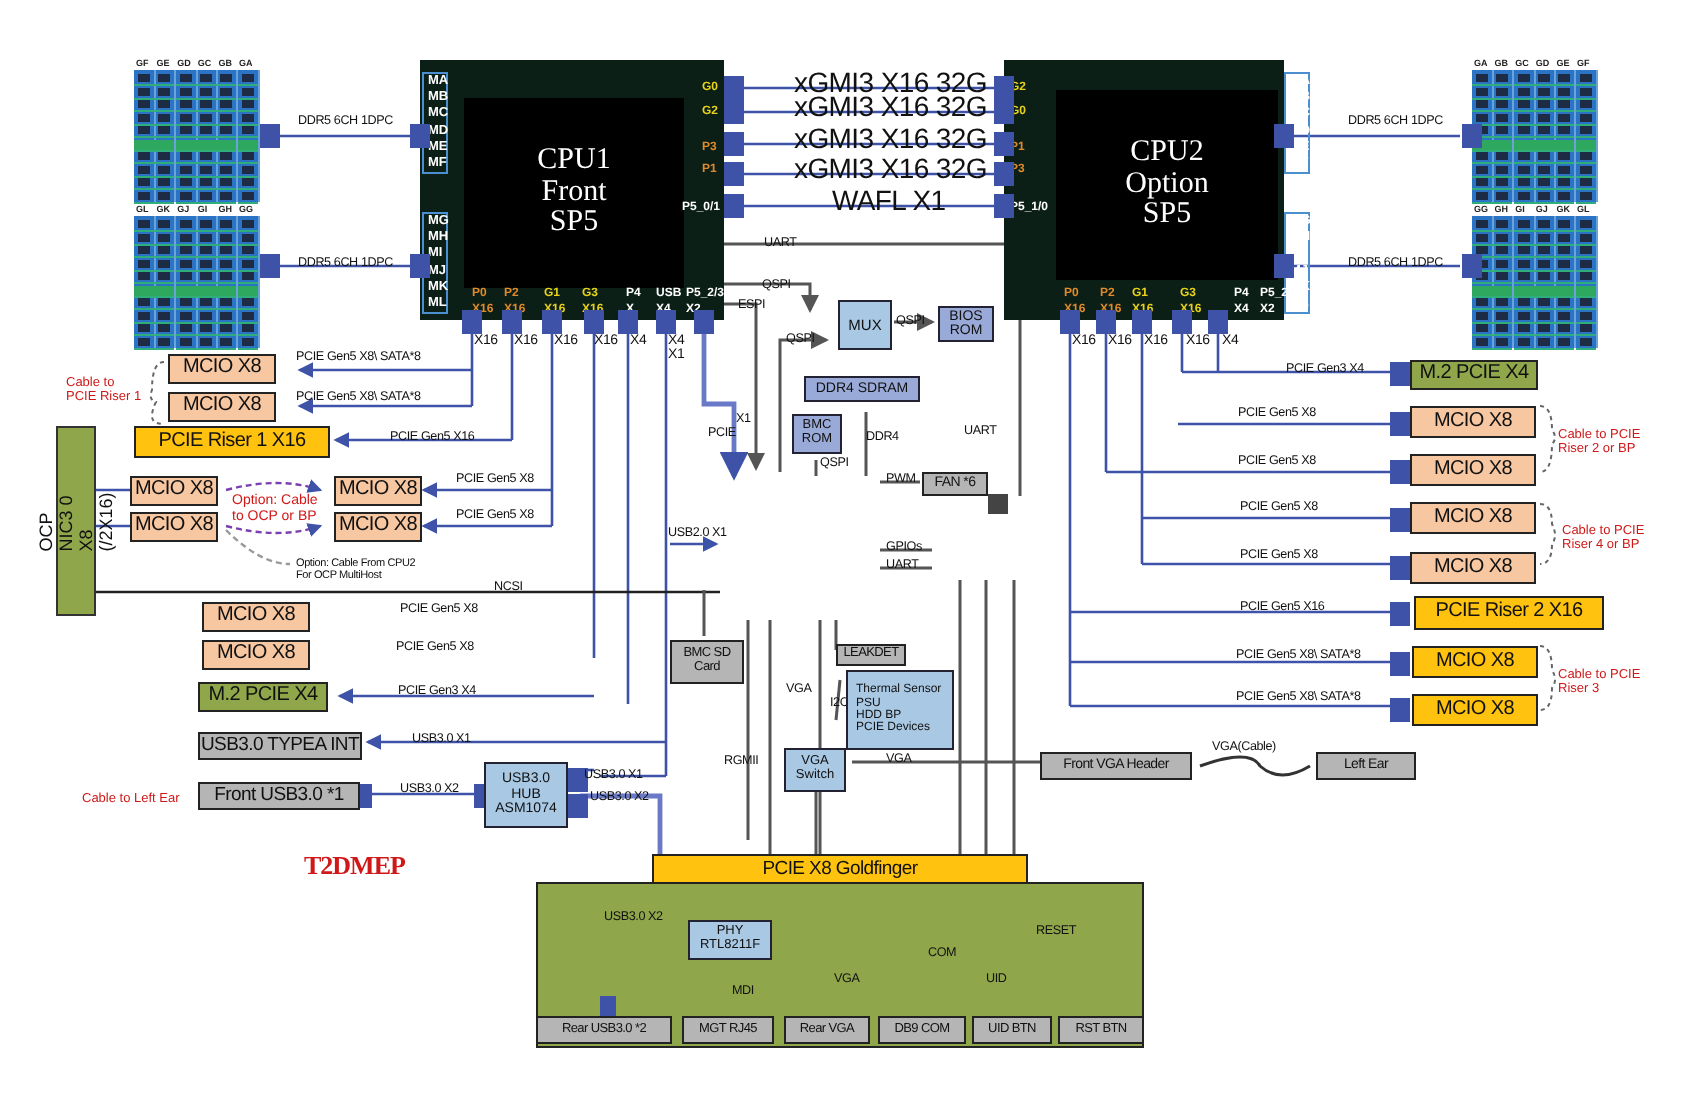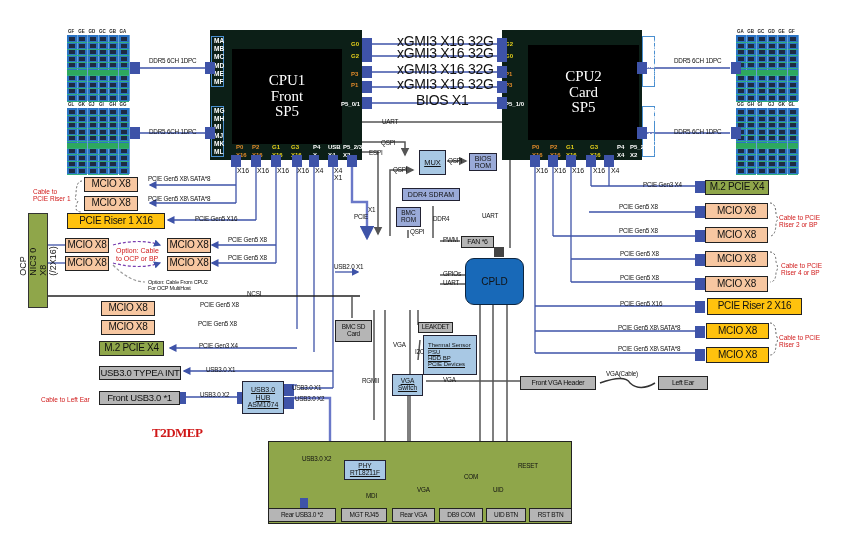--- a/index.html
+++ b/index.html
@@ -3,21 +3,21 @@
 <meta charset="utf-8">
 <style>
   html,body{margin:0;padding:0;background:#ffffff;}
   body{width:850px;height:550px;position:relative;overflow:hidden;font-family:"Liberation Sans",sans-serif;}
   #diagram{position:absolute;left:0;top:0;width:850px;height:550px;}
   .box{position:absolute;display:flex;align-items:center;justify-content:center;text-align:center;box-sizing:border-box;border:1.5px solid #222;font-family:"Liberation Sans",sans-serif;color:#111;line-height:1.05;}
   .mcio{background:#f7c7a1;font-size:10px;letter-spacing:-0.3px;}
   .yellow{background:#ffc20e;font-size:10px;letter-spacing:-0.3px;}
   .green{background:#8fa64a;font-size:10px;letter-spacing:-0.3px;}
   .grey{background:#b5b5b5;font-size:8.5px;letter-spacing:-0.3px;}
-  .ltblue{background:#a8c8e4;font-size:7.5px;border-color:#223;text-decoration:underline;}
+  .ltblue{background:#a8c8e4;font-size:7.5px;border-color:#223;}
   .lav{background:#9aaad8;font-size:7px;border-color:#223;}
   .lbl{position:absolute;font-size:6.3px;color:#111;white-space:nowrap;letter-spacing:-0.2px;font-family:"Liberation Sans",sans-serif;}
   .lbl-lg{position:absolute;font-size:14px;color:#111;white-space:nowrap;letter-spacing:-0.3px;}
   .red{position:absolute;color:#d01818;font-size:6.5px;line-height:1.15;white-space:nowrap;}
   .cpu{position:absolute;background:#0c1f17;}
   .cpu-core{position:absolute;background:#000;color:#fff;display:flex;align-items:center;justify-content:center;text-align:center;font-family:"Liberation Serif",serif;font-size:15px;line-height:1.05;white-space:pre-line;}
   .pin{position:absolute;font-size:6px;font-weight:bold;white-space:nowrap;line-height:1;}
   .pin.y{color:#e8d21c;} .pin.o{color:#e08a2a;} .pin.w{color:#ffffff;}
   .memgrp{position:absolute;border:1px solid #4a8fd0;box-sizing:border-box;}
   .memgrp span{display:block;color:#fff;font-size:6.5px;font-weight:bold;line-height:8.2px;padding-left:2px;}
@@ -732,21 +732,21 @@
       <span>MG</span>
       <span>MH</span>
       <span>MI</span>
       <span>MJ</span>
       <span>MK</span>
       <span>ML</span>
     </div>
 
   <div class="cpu" style="left:502px;top:30px;width:140px;height:130px;">
     <div class="cpu-core" style="left: 26px; top: 15px; width: 111px; height: 95px; white-space: pre-line;">CPU2
-Card
+Option
 SP5</div>
   </div>
   <div class="memgrp" style="left:642px;top:36px;width:13px;height:51px;" id="c2mt">
       <span>MA</span>
       <span>MB</span>
       <span>MC</span>
       <span>MD</span>
       <span>ME</span>
       <span>MF</span>
     </div>
@@ -844,21 +844,21 @@
       <div class="conn" style="left: 176px; top: 392px;"></div>
       <div class="conn" style="left: 237px; top: 392px;"></div>
       <div class="conn" style="left: 284px; top: 384px;"></div>
       <div class="conn" style="left: 284px; top: 397px;"></div>
     </div>
 
   <span class="lbl-lg" style="left: 397px; top: 33px; white-space: pre-line;">xGMI3 X16  32G</span>
   <span class="lbl-lg" style="left: 397px; top: 45px; white-space: pre-line;">xGMI3 X16  32G</span>
   <span class="lbl-lg" style="left: 397px; top: 61px; white-space: pre-line;">xGMI3 X16  32G</span>
   <span class="lbl-lg" style="left: 397px; top: 76px; white-space: pre-line;">xGMI3 X16  32G</span>
-  <span class="lbl-lg" style="left: 416px; top: 92px; white-space: pre-line;">BIOS X1</span>
+  <span class="lbl-lg" style="left: 416px; top: 92px; white-space: pre-line;">WAFL X1</span>
 
   <span class="lbl" style="left: 237px; top: 167px; font-size: 7px; white-space: pre-line;">X16</span>
   <span class="lbl" style="left: 257px; top: 167px; font-size: 7px; white-space: pre-line;">X16</span>
   <span class="lbl" style="left: 277px; top: 167px; font-size: 7px; white-space: pre-line;">X16</span>
   <span class="lbl" style="left: 297px; top: 167px; font-size: 7px; white-space: pre-line;">X16</span>
   <span class="lbl" style="left: 315px; top: 167px; font-size: 7px; white-space: pre-line;">X4</span>
   <span class="lbl" style="left:334px;top:167px;font-size:7px;white-space:pre;line-height:7px;">X4
 X1</span>
 
   <span class="lbl" style="left: 536px; top: 167px; font-size: 7px; white-space: pre-line;">X16</span>
@@ -959,38 +959,38 @@
   <span class="lbl" style="left: 482px; top: 212px; white-space: pre-line;">UART</span>
   <span class="lbl" style="left: 368px; top: 206px; white-space: pre-line;">X1</span>
   <span class="lbl" style="left: 354px; top: 213px; white-space: pre-line;">PCIE</span>
   <span class="lbl" style="left: 443px; top: 236px; white-space: pre-line;">PWM</span>
   <div class="box grey" style="left: 461px; top: 236px; width: 33px; height: 12px; font-size: 7px; white-space: pre-line;">FAN *6</div>
   <span class="lbl" style="left: 334px; top: 263px; white-space: pre-line;">USB2.0 X1</span>
 
   <span class="lbl" style="left: 443px; top: 270px; white-space: pre-line;">GPIOs</span>
   <span class="lbl" style="left: 443px; top: 279px; white-space: pre-line;">UART</span>
   <div style="position:absolute;left:494px;top:247px;width:10px;height:10px;background:#444;"></div>
-  <div class="cpld" style="left: 465px; top: 258px; width: 59px; height: 47px; white-space: pre-line;">CPLD</div>
 
   <div class="box grey" style="left:335px;top:320px;width:37px;height:22px;white-space:pre;font-size:6.5px;">BMC SD
 Card</div>
   <div class="box grey" style="left: 418px; top: 322px; width: 35px; height: 11px; font-size: 6.5px; white-space: pre-line;">LEAKDET</div>
   <span class="lbl" style="left: 393px; top: 341px; white-space: pre-line;">VGA</span>
   <span class="lbl" style="left: 415px; top: 348px; white-space: pre-line;">I2C</span>
   <div class="box ltblue" style="left:423px;top:335px;width:54px;height:40px;flex-direction:column;align-items:flex-start;padding-left:4px;">
     <span style="font-size: 6px; white-space: pre-line;">Thermal Sensor</span>
     <span style="font-size: 6px; white-space: pre-line;">PSU</span>
     <span style="font-size: 6px; white-space: pre-line;">HDD BP</span>
     <span style="font-size: 6px; white-space: pre-line;">PCIE Devices</span>
   </div>
   <span class="lbl" style="left: 362px; top: 377px; white-space: pre-line;">RGMII</span>
   <div class="box ltblue" style="left:392px;top:374px;width:31px;height:22px;white-space:pre;font-size:6.5px;">VGA
 Switch</div>
   <span class="lbl" style="left: 443px; top: 376px; white-space: pre-line;">VGA</span>
 
+  <div class="box yellow" style="left: 326px; top: 427px; width: 188px; height: 15px; font-size: 9.5px; white-space: pre-line;">PCIE X8 Goldfinger</div>
   <div class="board" style="left:268px;top:441px;width:304px;height:83px;"></div>
   <span class="lbl" style="left: 302px; top: 455px; white-space: pre-line;">USB3.0 X2</span>
   <div class="box ltblue" style="left:344px;top:460px;width:42px;height:20px;white-space:pre;font-size:6.5px;">PHY
 RTL8211F</div>
   <span class="lbl" style="left: 366px; top: 492px; white-space: pre-line;">MDI</span>
   <span class="lbl" style="left: 417px; top: 486px; white-space: pre-line;">VGA</span>
   <span class="lbl" style="left: 464px; top: 473px; white-space: pre-line;">COM</span>
   <span class="lbl" style="left: 493px; top: 486px; white-space: pre-line;">UID</span>
   <span class="lbl" style="left: 518px; top: 462px; white-space: pre-line;">RESET</span>
   <div style="position:absolute;left:300px;top:498px;width:8px;height:10px;background:#3e53a8;"></div>

